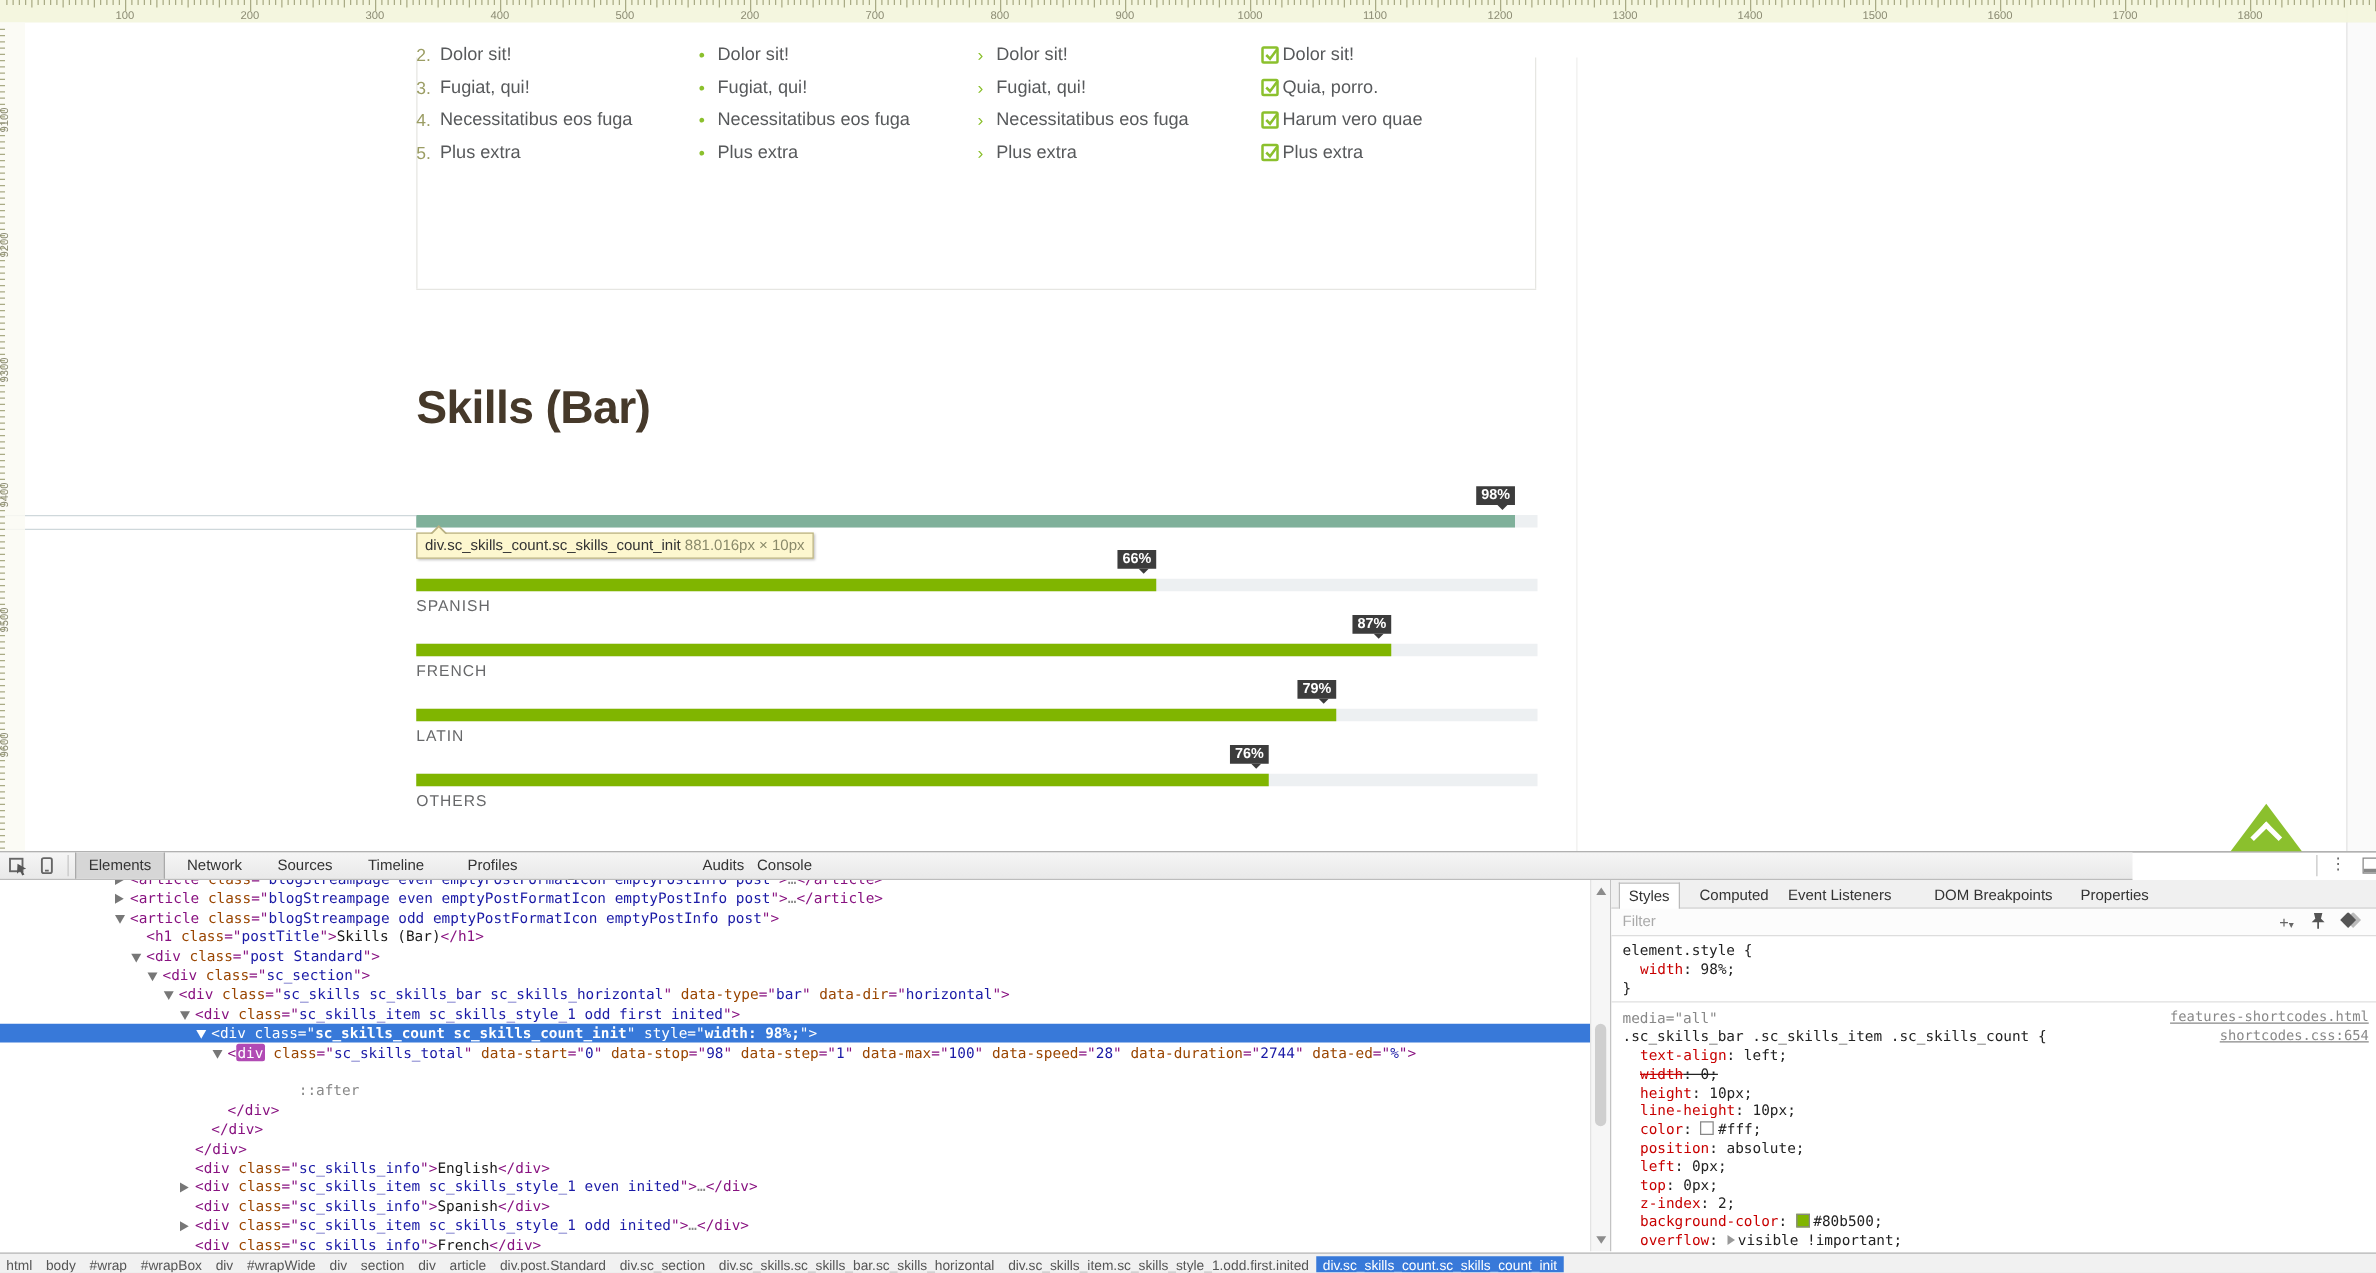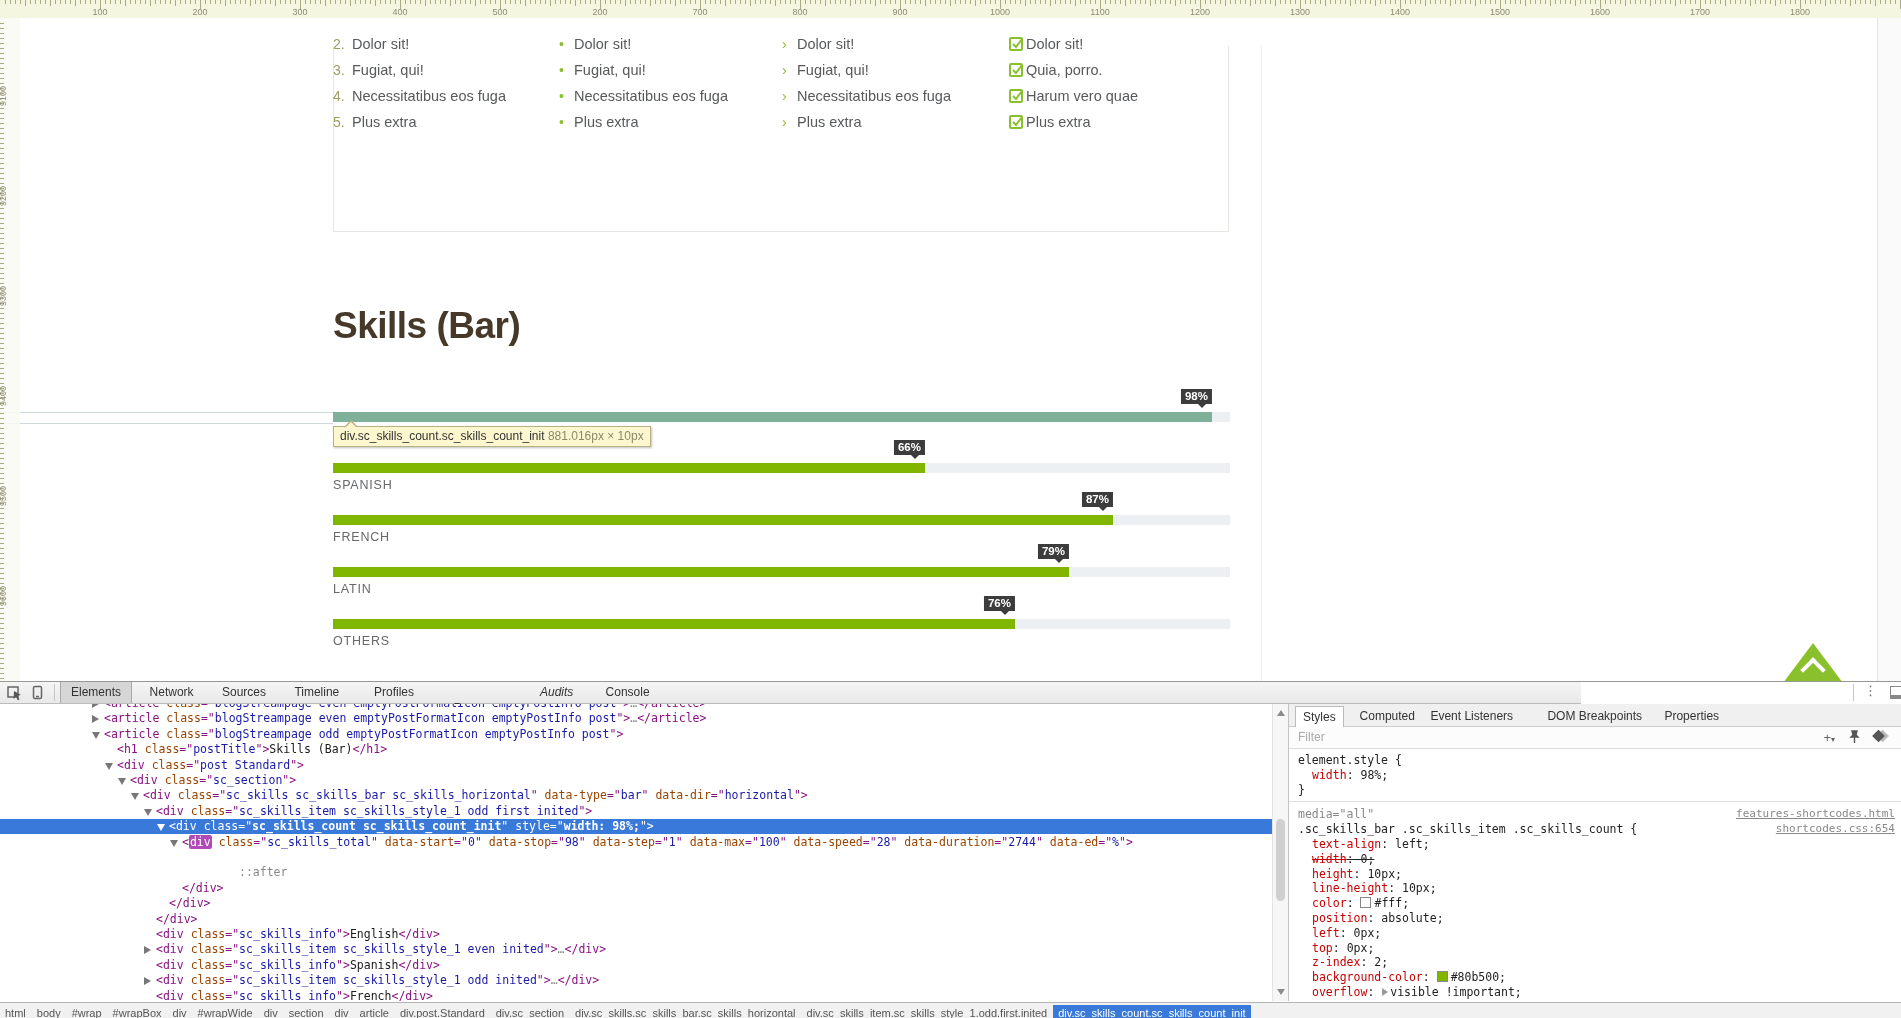--- a/index.html
+++ b/index.html
@@ -49,21 +49,21 @@
         border-left:4px solid #fff;transform:rotate(45deg);}
   
   #hruler{position:absolute;left:0;top:0;width:1901px;height:18px;background:rgba(243,245,220,0.92);z-index:10;}
   #vruler{position:absolute;left:0;top:18px;width:20px;height:663px;background:rgba(250,250,243,0.85);z-index:10;}
   .htick{position:absolute;top:0;width:1px;background:#a9ab85;}
   .vtick{position:absolute;left:0;height:1px;background:#a9ab85;}
   .hlab{position:absolute;top:7px;transform:translateX(-50%);font-size:9px;color:#8c8c74;}
   .vlab{position:absolute;left:-7px;transform:rotate(-90deg);font-size:9px;color:#8c8c74;white-space:nowrap;}
   
   #devtools{position:absolute;left:0;top:681px;width:1901px;height:337px;background:#fff;border-top:1px solid #989898;box-sizing:border-box;}
-  #dtbar{position:absolute;left:0;top:0;width:1581px;height:21px;background:linear-gradient(#f5f5f5,#e9e9e9);border-bottom:1px solid #bcbcbc;text-align:center;}
+  #dtbar{position:absolute;left:0;top:0;width:1706px;height:21px;background:linear-gradient(#f5f5f5,#e9e9e9);border-bottom:1px solid #bcbcbc;text-align:center;}
   .dticon{position:absolute;top:2px;width:17px;height:17px;cursor:pointer;}
   .dtsep{position:absolute;top:2px;width:1px;height:17px;background:#c6c6c6;}
   .dttab{position:absolute;top:0;height:21px;line-height:21px;padding:0 10px;font-size:12px;color:#333;cursor:pointer;}
   .dttab.sel{background:#d6d6d6;border-left:1px solid #a9a9a9;border-right:1px solid #a9a9a9;}
   #dtmore{position:absolute;top:1px;font-size:13px;color:#666;cursor:pointer;}
   #dtdock{position:absolute;top:4px;width:12px;height:11px;border:1px solid #888;cursor:pointer;}
   #dtdock i{display:block;position:absolute;left:0;bottom:0;width:100%;height:3px;background:#888;}
   
   #tree{position:absolute;left:0;top:22px;width:1272px;height:297px;background:#fff;overflow:hidden;
         font-family:"DejaVu Sans Mono",monospace;font-size:11.5px;}
@@ -802,21 +802,21 @@
           </svg>
       </div>
       <div class="dtsep" style="left:54px;"></div>
       <div id="dttabs">
           <div class="dttab sel" style="left: 60px;">Elements</div>
           <div class="dttab" style="left: 139.6px;">Network</div>
           <div class="dttab" style="left: 212px;">Sources</div>
           <div class="dttab" style="left: 284.4px;">Timeline</div>
           <div class="dttab" style="left: 364px;">Profiles</div>
           <div class="dttab" style="left: 443.6px; margin-top: 16px;">Resources</div>
-          <div class="dttab" style="left: 530px; font-style: italic;">Audits</div>
+          <div class="dttab" style="left: 552px;">Audits</div>
           <div class="dttab" style="left: 595.6px;">Console</div>
         </div>
       <div class="dtsep" style="left:1853px;"></div>
       <div id="dtmore" style="left:1864px;">⋮</div>
       <div id="dtdock" style="left:1890px;">
           <i></i>
         </div>
     </div>
 
     <div id="tree">

